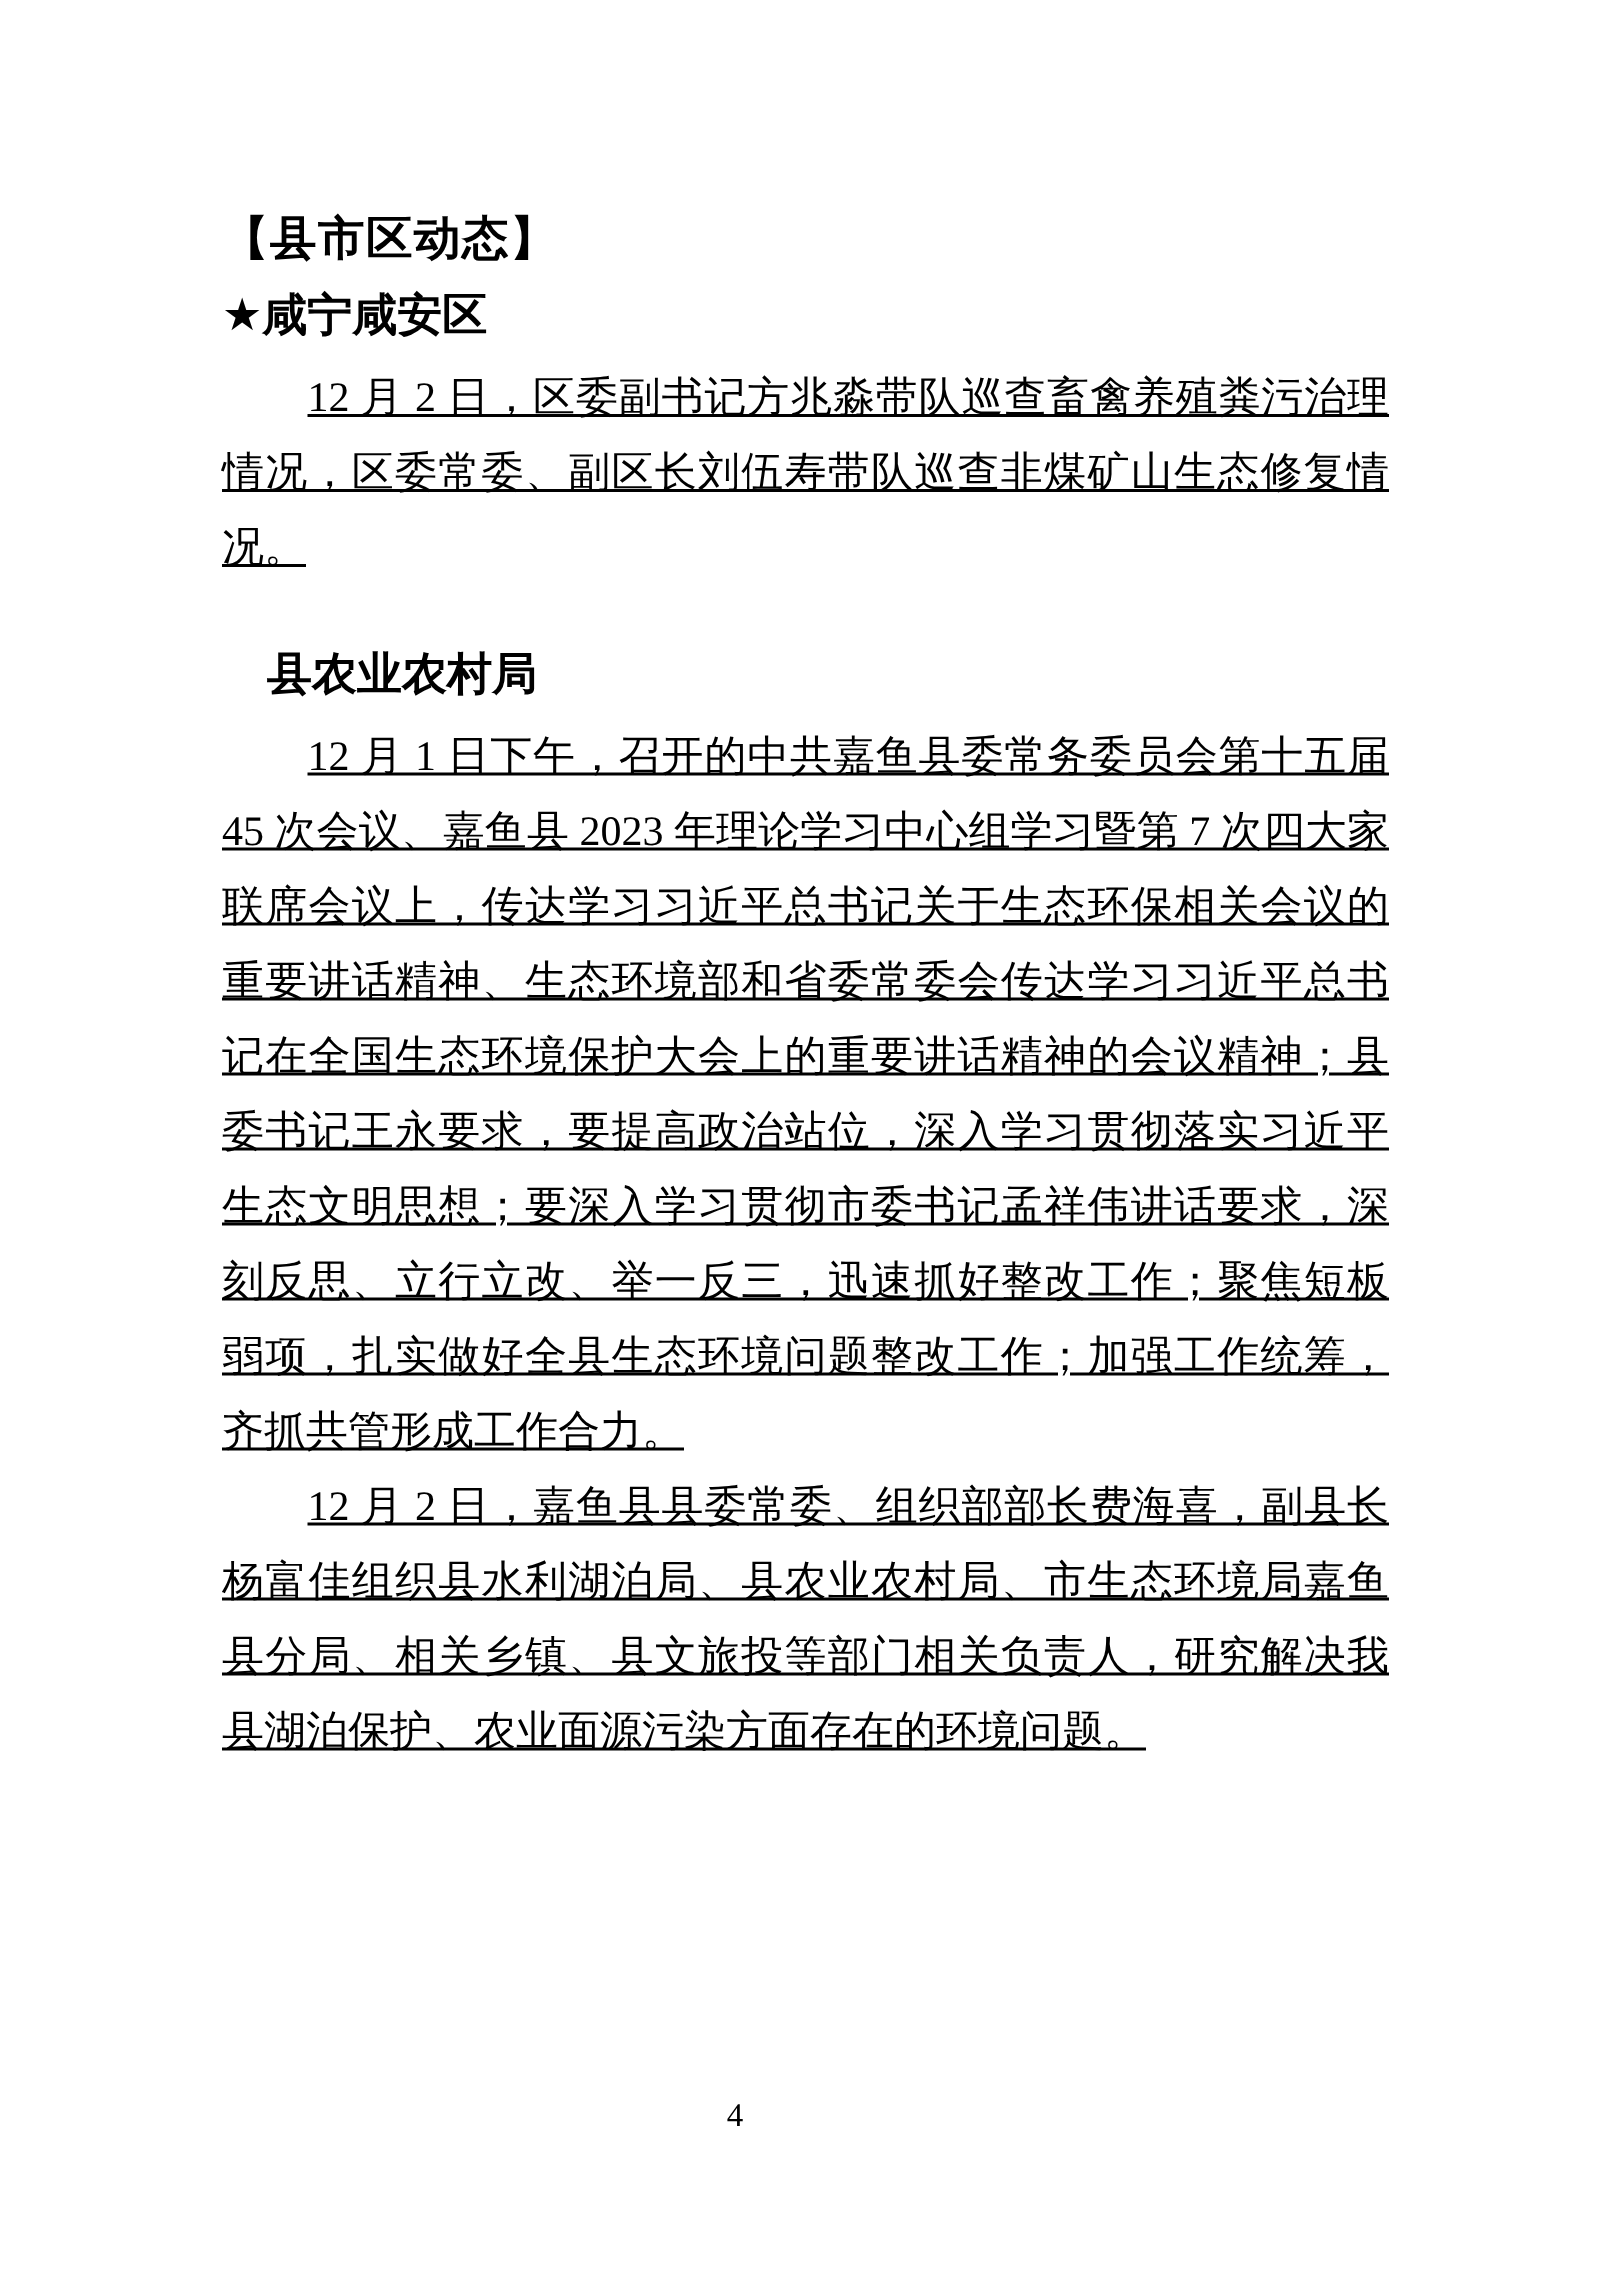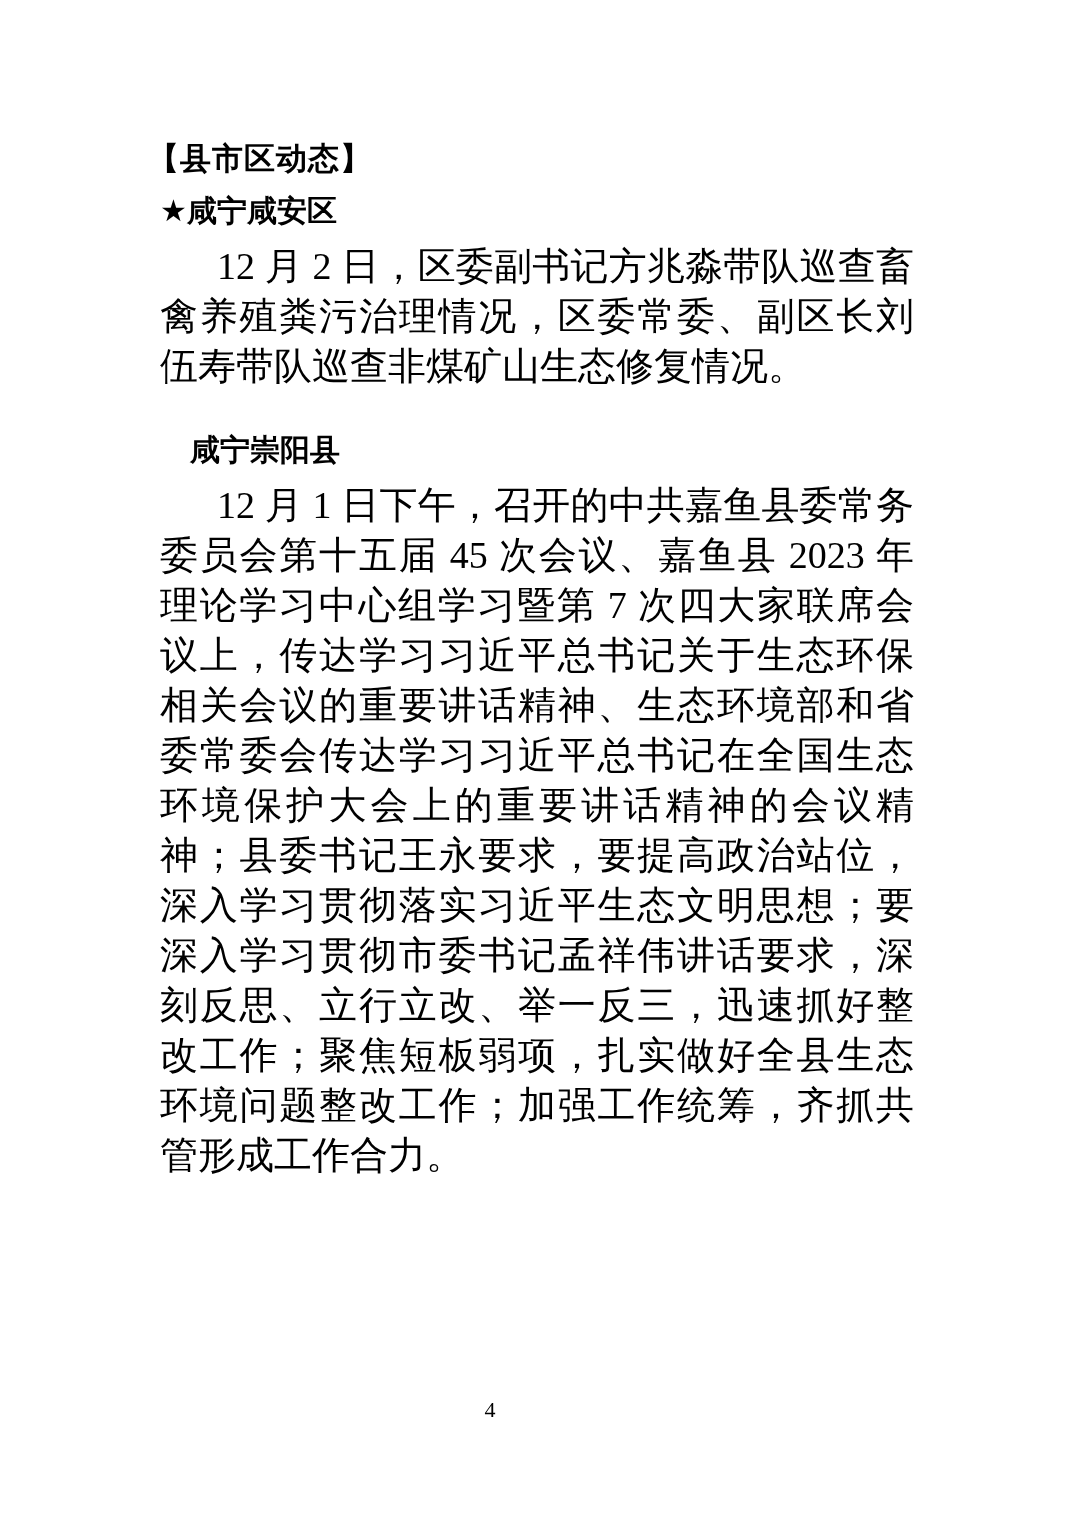--- a/index.html
+++ b/index.html
@@ -25,39 +25,40 @@
     width: 778px;
   }
   .doc-heading {
     margin: 0 0 16px 0;
     font-family: "Liberation Sans", "DejaVu Sans", sans-serif;
     font-size: 31px;
     font-weight: 700;
     line-height: 36px;
     letter-spacing: 1px;
   }
-  .section { margin: 12px; }
+  .section { margin: 0; }
   .section + .section { margin-top: 41px; }
   .section.gap-xl { margin-top: 82px; }
   .section-title {
     margin: 0 0 12px 0;
     font-family: "Liberation Sans", "DejaVu Sans", sans-serif;
     font-size: 30px;
     font-weight: 700;
     line-height: 36px;
   }
   .section-title.indented { padding-left: 30px; }
   .para {
     margin: 0;
-    font-size: 38px;
+    font-size: 28px;
     line-height: 50px;
     text-align: justify;
     text-justify: inter-character;
     text-indent: 57px;
     word-break: break-all;
+    text-decoration: underline;
   }
   .page-number {
     position: absolute;
     left: 0;
     right: 0;
     top: 1396px;
     text-align: center;
     font-size: 22px;
     line-height: 28px;
     color: #000000;
@@ -70,21 +71,22 @@
   <div class="content">
 
     <h1 class="doc-heading">【县市区动态】</h1>
 
     <section class="section">
       <h2 class="section-title">★咸宁咸安区</h2>
       <p class="para">12 月 2 日，区委副书记方兆淼带队巡查畜禽养殖粪污治理情况，区委常委、副区长刘伍寿带队巡查非煤矿山生态修复情况。</p>
     </section>
 
     <section class="section">
-      <h2 class="section-title indented">咸宁崇阳县</h2>
+      <h2 class="section-title indented">县农业农村局</h2>
       <p class="para">12 月 1 日下午，召开的中共嘉鱼县委常务委员会第十五届 45 次会议、嘉鱼县 2023 年理论学习中心组学习暨第 7 次四大家联席会议上，传达学习习近平总书记关于生态环保相关会议的重要讲话精神、生态环境部和省委常委会传达学习习近平总书记在全国生态环境保护大会上的重要讲话精神的会议精神；县委书记王永要求，要提高政治站位，深入学习贯彻落实习近平生态文明思想；要深入学习贯彻市委书记孟祥伟讲话要求，深刻反思、立行立改、举一反三，迅速抓好整改工作；聚焦短板弱项，扎实做好全县生态环境问题整改工作；加强工作统筹，齐抓共管形成工作合力。</p>
+      <p class="para">12 月 2 日，嘉鱼县县委常委、组织部部长费海喜，副县长杨富佳组织县水利湖泊局、县农业农村局、市生态环境局嘉鱼县分局、相关乡镇、县文旅投等部门相关负责人，研究解决我县湖泊保护、农业面源污染方面存在的环境问题。</p>
     </section>
 
 
   </div>
 
   <div class="page-number">4</div>
 </div>
 
 </body></html>

